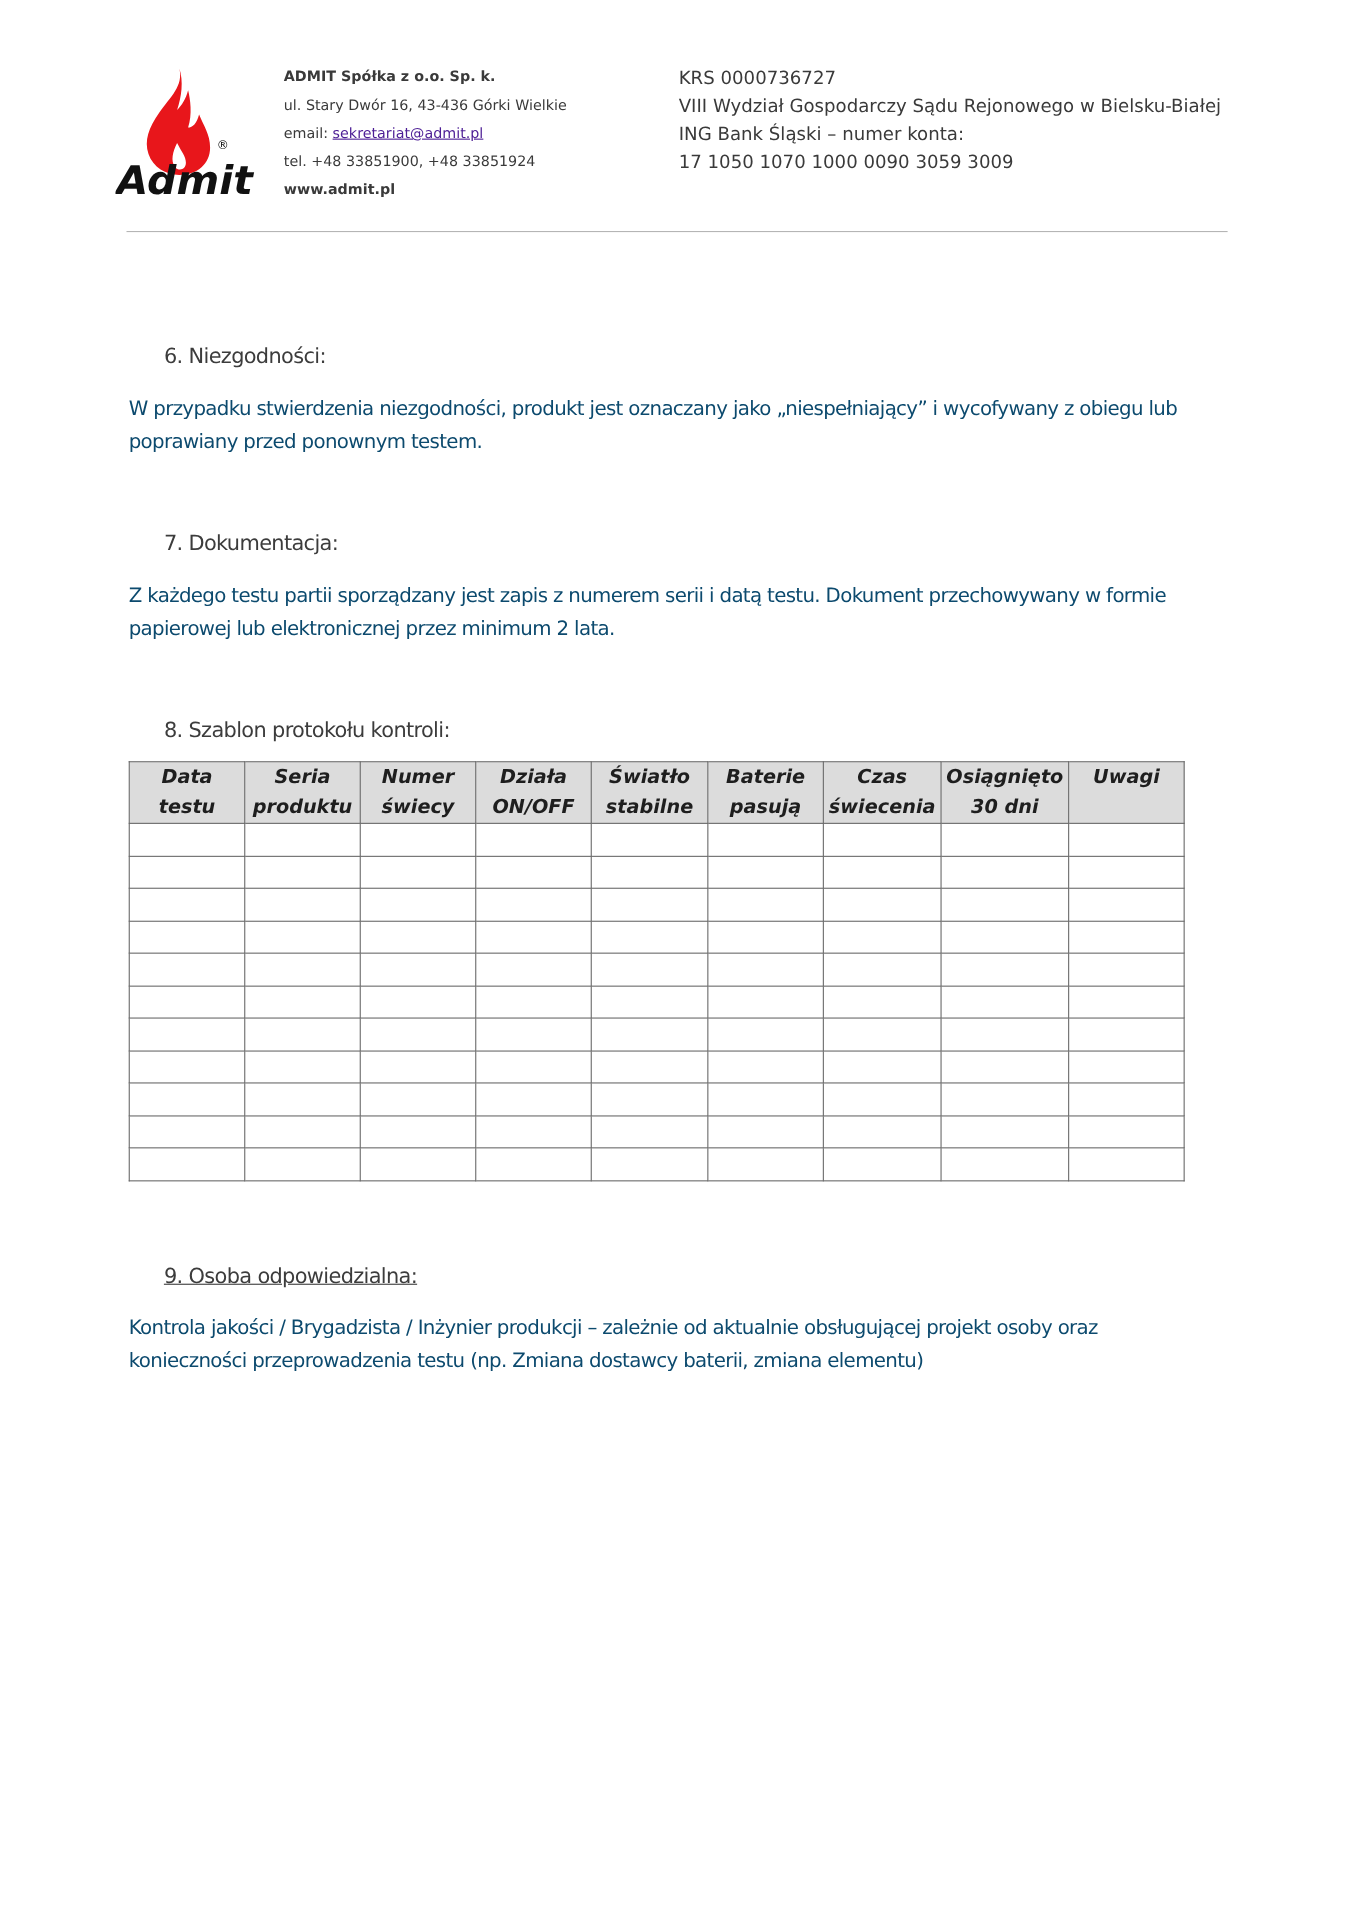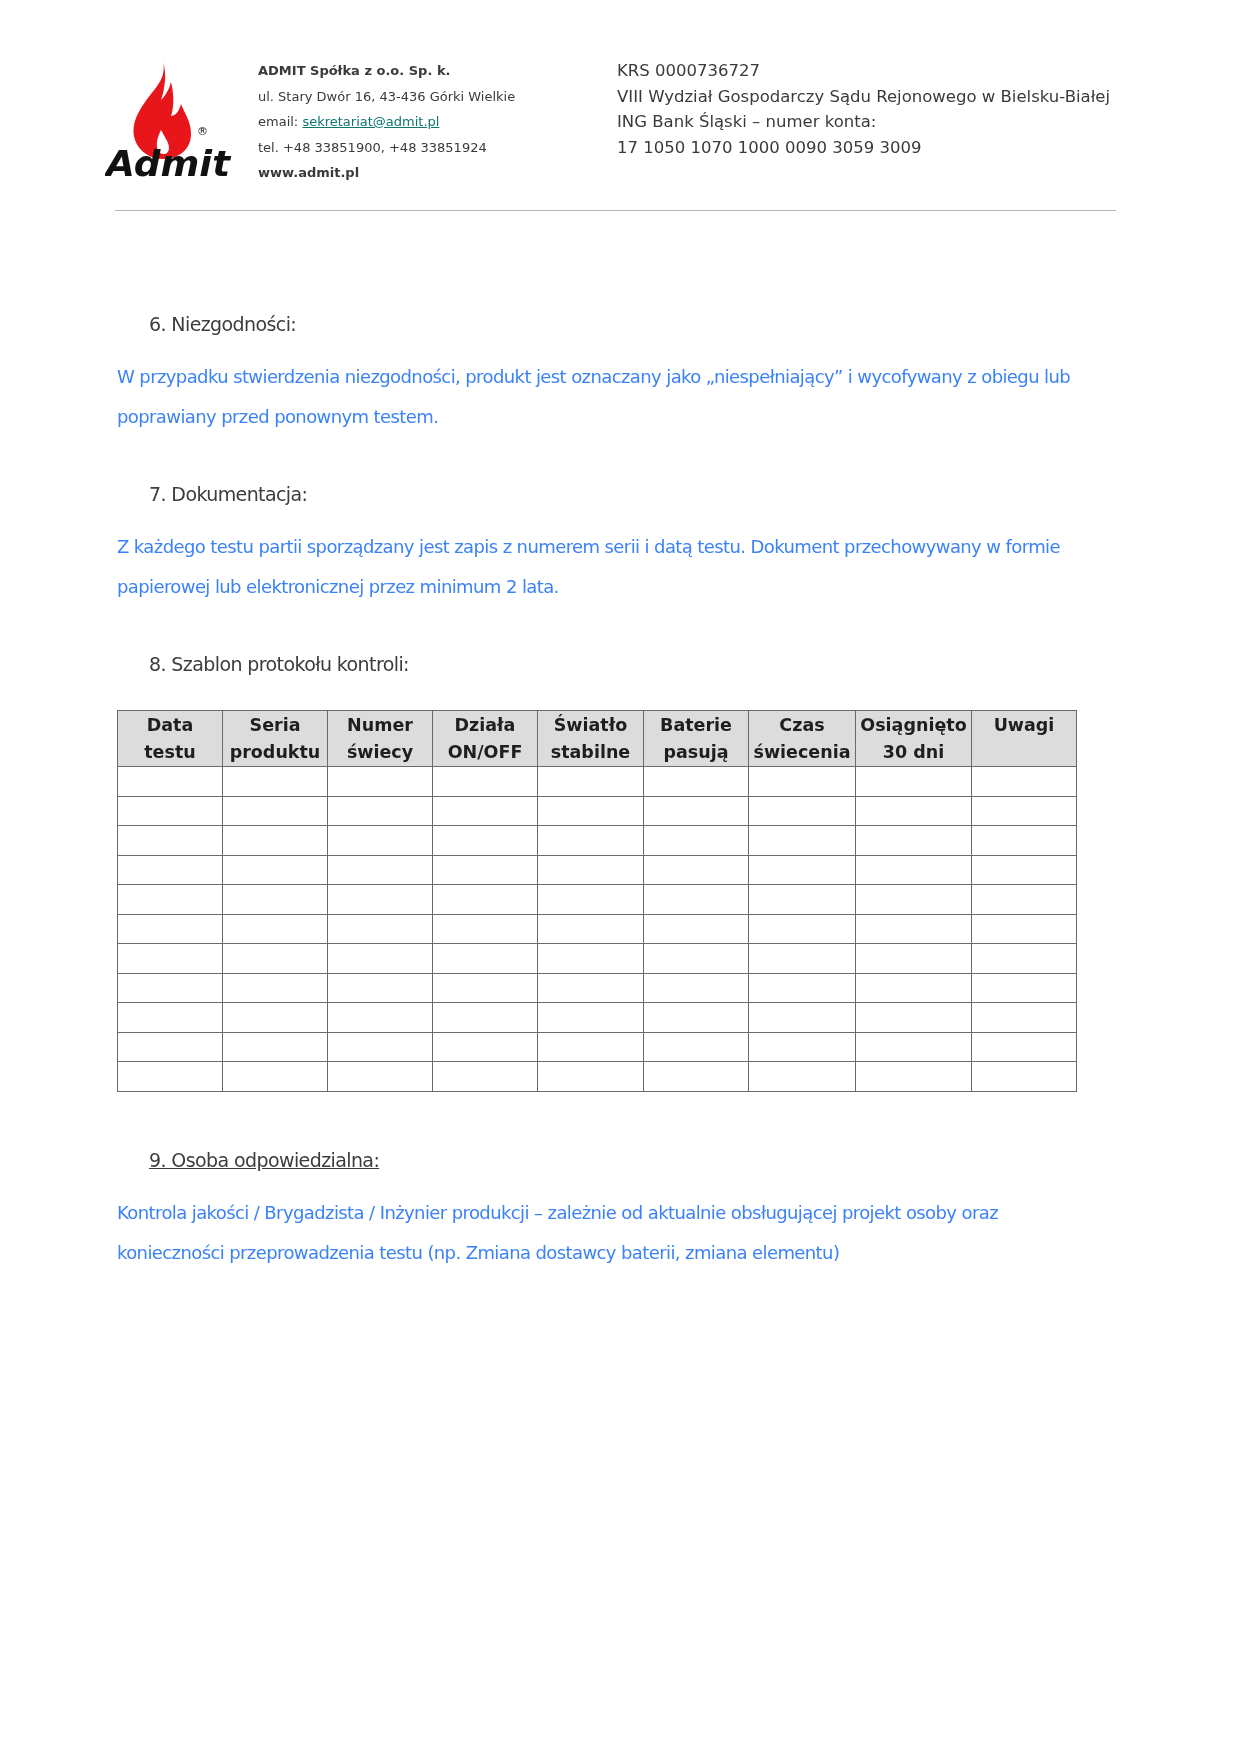--- a/index.html
+++ b/index.html
@@ -2,29 +2,29 @@
 <html><head>
 <meta charset="utf-8">
 <style>
   html, body { margin: 0; padding: 0; background: #ffffff; }
   body { width: 1241px; height: 1755px; position: relative; overflow: hidden; font-family: "Liberation Sans", sans-serif; }
 
   .header { position: absolute; left: 0; top: 0; width: 1241px; height: 215px; }
   .logo { position: absolute; left: 105px; top: 60px; width: 130px; height: 122px; }
   .company { position: absolute; left: 258px; top: 58px; font-family: "DejaVu Sans", sans-serif; font-size: 13px; line-height: 25.5px; color: #3a3a3a; }
   .company .bold { font-weight: bold; }
-  .company a { color: #0f766e; text-decoration: underline; text-align: center; }
+  .company a { color: #4c1d95; text-decoration: underline; text-align: center; }
   .registry { position: absolute; left: 617px; top: 58px; font-family: "DejaVu Sans", sans-serif; font-size: 16.5px; line-height: 25.5px; color: #3a3a3a; white-space: nowrap; }
   .registry .gap { display: inline-block; width: 22px; }
   .divider { position: absolute; left: 115px; top: 210px; width: 1001px; height: 1px; background: #b5b5b5; }
 
   .section-title { position: absolute; left: 117px; font-family: "DejaVu Sans", sans-serif; font-size: 19px; font-weight: normal; color: #3c3c3c; letter-spacing: -0.6px; margin-left: 32px; }
-  .section-body { position: absolute; left: 117px; width: 990px; font-family: "DejaVu Sans", sans-serif; font-size: 18px; line-height: 40px; color: #3b82f6; letter-spacing: -0.6px; }
-
-  .table-wrap { position: absolute; left: 117px; top: 710px; }
+  .section-body { position: absolute; left: 117px; width: 990px; font-family: "DejaVu Sans", sans-serif; font-size: 18px; line-height: 30px; color: #0c4a6e; letter-spacing: -0.6px; }
+
+  .table-wrap { position: absolute; left: 117px; top: 692px; font-style: italic; }
   table.protocol { border-collapse: collapse; table-layout: fixed; }
   table.protocol th, table.protocol td { border: 1.5px solid #6a6a6a; padding: 0; }
   table.protocol th { background: #dcdcdc; height: 54px; font-family: "DejaVu Sans", sans-serif; font-size: 17.5px; font-weight: bold; color: #1e1e1e; line-height: 27px; text-align: center; vertical-align: top; padding-top: 1px; }
   table.protocol td { height: 28.5px; background: #ffffff; }
   table.protocol { border: 1.8px solid #2a2a2a; }
 </style>
 </head>
 <body>
 
 <div class="header">

